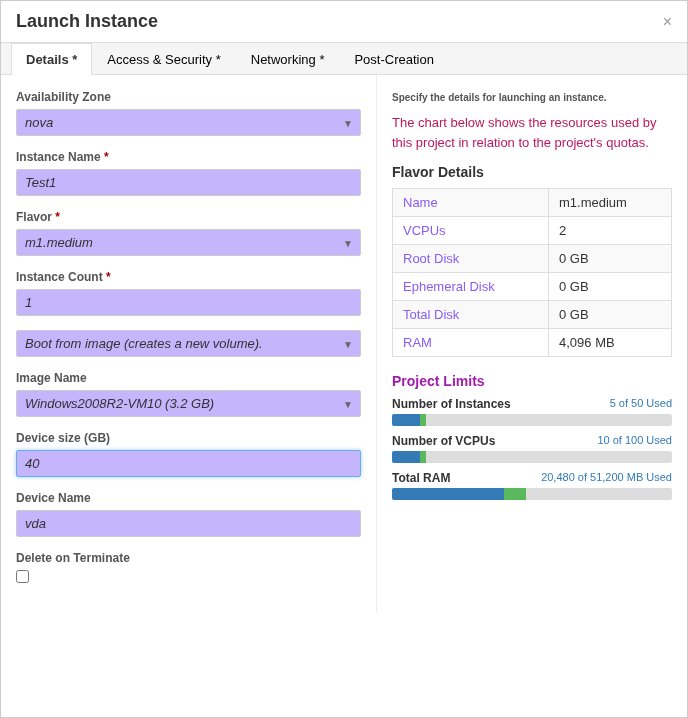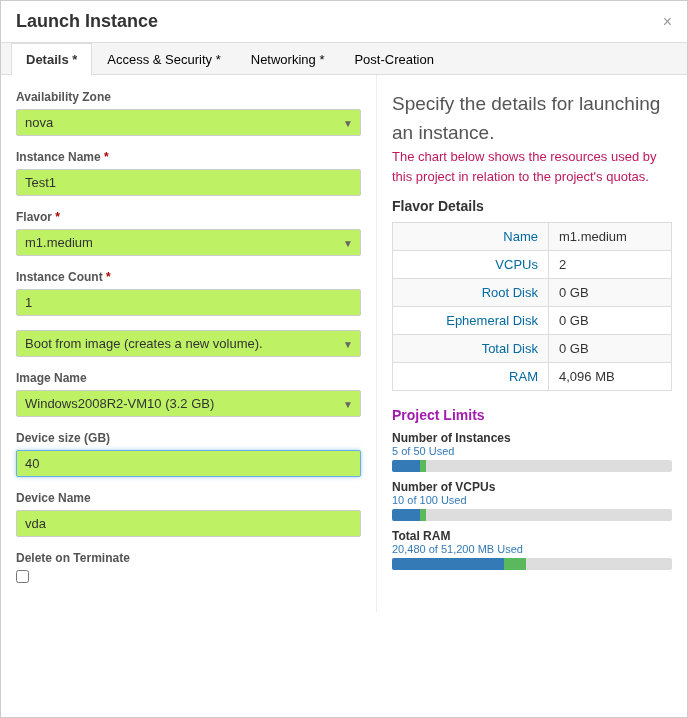--- a/index.html
+++ b/index.html
@@ -88,21 +88,22 @@
       display: block;
     }
 
     .form-control {
       width: 100%;
       padding: 5px 8px;
       border: 1px solid #ccc;
       border-radius: 2px;
       font-size: 13px;
       color: #333;
-      background: #bef264;
+      background: #c4b5fd;
+      font-style: italic;
     }
 
     .form-control.active-input {
       border-color: #66afe9;
       box-shadow: 0 0 4px rgba(102,175,233,0.6);
     }
 
     select.form-control {
       appearance: none;
       -webkit-appearance: none;
@@ -124,23 +125,25 @@
       font-size: 10px;
       color: #666;
       pointer-events: none;
     }
 
     .required-star {
       color: #a00;
     }
 
     .intro-text {
-      font-size: 19px;
+      font-size: 10px;
       color: #555;
+      margin-bottom: 8px;
       line-height: 1.5;
+      font-weight: bold;
     }
 
     .quota-text {
       color: #be185d;
       font-size: 13px;
       margin-bottom: 12px;
       line-height: 1.5;
     }
 
     .section-title {
@@ -161,22 +164,21 @@
     .flavor-table td {
       padding: 6px 10px;
       border: 1px solid #ddd;
     }
 
     .flavor-table tr:nth-child(odd) {
       background: #f9f9f9;
     }
 
     .flavor-table td:first-child {
-      color: #0369a1;
-      text-align: right;
+      color: #8b5cf6;
     }
 
     .flavor-table td:last-child {
       color: #333;
     }
 
     .project-limits-title {
       font-size: 14px;
       font-weight: bold;
       color: #a21caf;
@@ -185,21 +187,20 @@
 
     .limit-row {
       margin-bottom: 6px;
     }
 
     .limit-header {
       display: flex;
       justify-content: space-between;
       font-size: 12px;
       margin-bottom: 3px;
-      flex-direction: column;
     }
 
     .limit-label {
       color: #333;
       font-weight: bold;
     }
 
     .limit-value {
       color: #337ab7;
       font-size: 11px;

